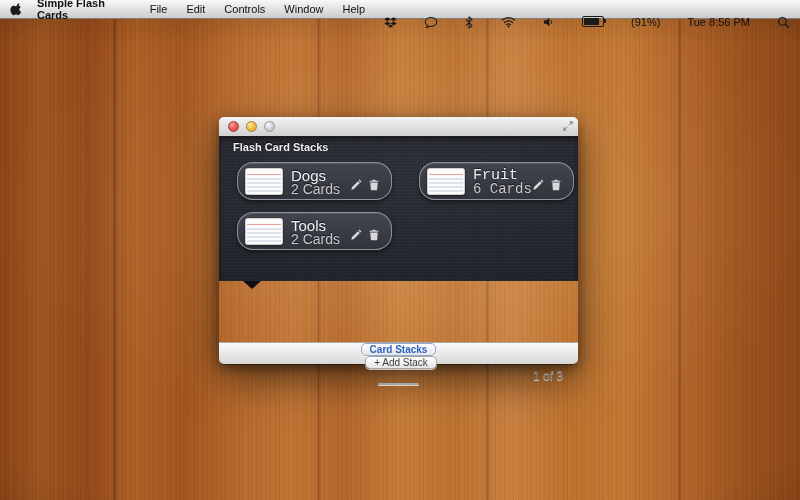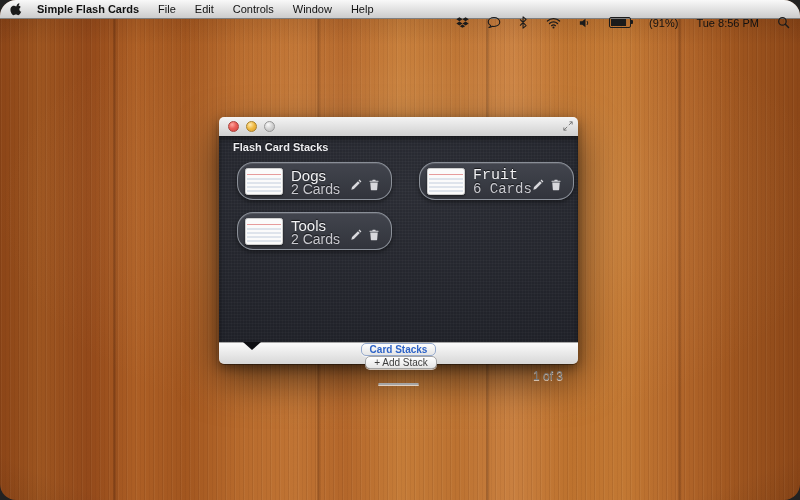--- a/index.html
+++ b/index.html
@@ -7,35 +7,34 @@
     position:relative;width:800px;height:500px;overflow:hidden;
     font-family:"Liberation Sans","DejaVu Sans",sans-serif;
     background-color:#b06427;
     background-image:
       linear-gradient(180deg, rgba(30,8,0,0.45) 0, rgba(30,8,0,0.10) 16px, rgba(0,0,0,0) 45px),
       radial-gradient(ellipse 85% 75% at 52% 42%, rgba(255,225,175,0.22) 0, rgba(255,200,140,0.06) 40%, rgba(0,0,0,0) 62%),
       radial-gradient(ellipse 120% 100% at 50% 50%, rgba(0,0,0,0) 58%, rgba(20,5,0,0.38) 100%),
       linear-gradient(90deg, rgba(40,10,0,0) 113px, rgba(40,10,0,0.32) 114px, rgba(60,20,5,0) 117px, rgba(0,0,0,0) 317px, rgba(40,10,0,0.28) 318px, rgba(60,20,5,0) 321px, rgba(0,0,0,0) 486px, rgba(40,10,0,0.28) 487px, rgba(60,20,5,0) 490px, rgba(0,0,0,0) 678px, rgba(40,10,0,0.28) 679px, rgba(60,20,5,0) 682px),
       repeating-linear-gradient(90deg, rgba(70,25,0,0.10) 0 1px, rgba(255,235,200,0.05) 1px 2px, rgba(0,0,0,0) 2px 5px, rgba(70,25,0,0.06) 5px 6px, rgba(0,0,0,0) 6px 9px),
       linear-gradient(90deg,#8c4517 0%,#9d5520 5%,#93491a 11%,#ad5f25 17%,#a2561f 23%,#b76a2c 30%,#c07434 37%,#b3662a 43%,#c57c38 50%,#bc7231 57%,#c98040 64%,#bd722e 71%,#c27833 78%,#b2662a 85%,#9e551f 92%,#8c4718 100%);
-    border-radius: 16px;
   }
   
   .menubar{
     position:absolute;top:0;left:0;right:0;height:19px;z-index:20;
     background:linear-gradient(#f9f9f9,#cccccc);
     border-bottom:1px solid #7e7e7e;
     display:flex;align-items:center;padding:0 10px;box-sizing:border-box;
     font-size:11px;color:#111;
   }
   .menubar .left{display:flex;align-items:center;}
   .apple{width:13px;height:14px;margin-right:14px;display:flex;align-items:center;}
   .appname{font-weight:bold;margin-right:19px;}
   .menu-item{margin-right:19px;}
-  .menubar .right{margin-left:auto;display:flex;align-items:center;gap:18px;margin-top:27px;}
+  .menubar .right{margin-left:auto;display:flex;align-items:flex-start;gap:27px;margin-top:27px;}
   .sicon{display:flex;align-items:center;}
   .battery{position:relative;width:20px;height:9px;border:1px solid #1b1b1b;border-radius:2px;}
   .battery-fill{position:absolute;top:1px;left:1px;bottom:1px;width:15px;background:#1b1b1b;}
   .battery-tip{position:absolute;right:-3px;top:2px;width:2px;height:4px;background:#1b1b1b;border-radius:0 1px 1px 0;}
   .clock{white-space:nowrap;}
   
   .window{
     position:absolute;left:219px;top:117px;width:359px;height:247px;
     border-radius:5px;z-index:10;
     box-shadow:0 1px 0 rgba(0,0,0,0.35), 0 16px 40px rgba(0,0,0,0.55), 0 4px 12px rgba(0,0,0,0.4);
@@ -49,21 +48,21 @@
   .lights{position:absolute;left:9px;top:4px;display:flex;gap:7px;}
   .light{width:11px;height:11px;border-radius:50%;box-sizing:border-box;}
   .light.red{background:radial-gradient(circle at 35% 30%,#ffa69e,#ea5f59 45%,#d4433d);border:1px solid #a8423c;}
   .light.yellow{background:radial-gradient(circle at 35% 30%,#ffeab0,#efb83f 50%,#dd9e2e);border:1px solid #a8802c;}
   .light.gray{background:radial-gradient(circle at 35% 30%,#fafafa,#cfcfcf 55%,#bababa);border:1px solid #979797;}
   .wtitle{position:absolute;left:40px;right:40px;top:0;height:19px;line-height:19px;text-align:center;
     font-size:11px;color:#484848;text-shadow:0 1px 0 rgba(255,255,255,.7);white-space:nowrap;overflow:hidden;}
   .resize{position:absolute;right:5px;top:4px;width:10px;height:10px;display:flex;}
   
   .wcontent{
-    position:absolute;top:19px;left:0;right:0;height:206px;
+    position:absolute;top:19px;left:0;right:0;height:145px;
     background-color:#23252d;
     background-image:
       radial-gradient(ellipse 130% 90% at 50% 25%, rgba(255,255,255,0.035), rgba(0,0,0,0.14)),
       repeating-linear-gradient(0deg, rgba(255,255,255,0.028) 0 1px, rgba(0,0,0,0) 1px 3px),
       repeating-linear-gradient(90deg, rgba(255,255,255,0.022) 0 1px, rgba(0,0,0,0) 1px 3px);
     box-shadow:inset 0 3px 5px rgba(0,0,0,0.45);
   }
   .content-header{position:absolute;left:14px;top:5px;font-size:11px;font-weight:bold;color:#ededf0;
     text-shadow:0 -1px 1px rgba(0,0,0,.8);}
   .stack{

